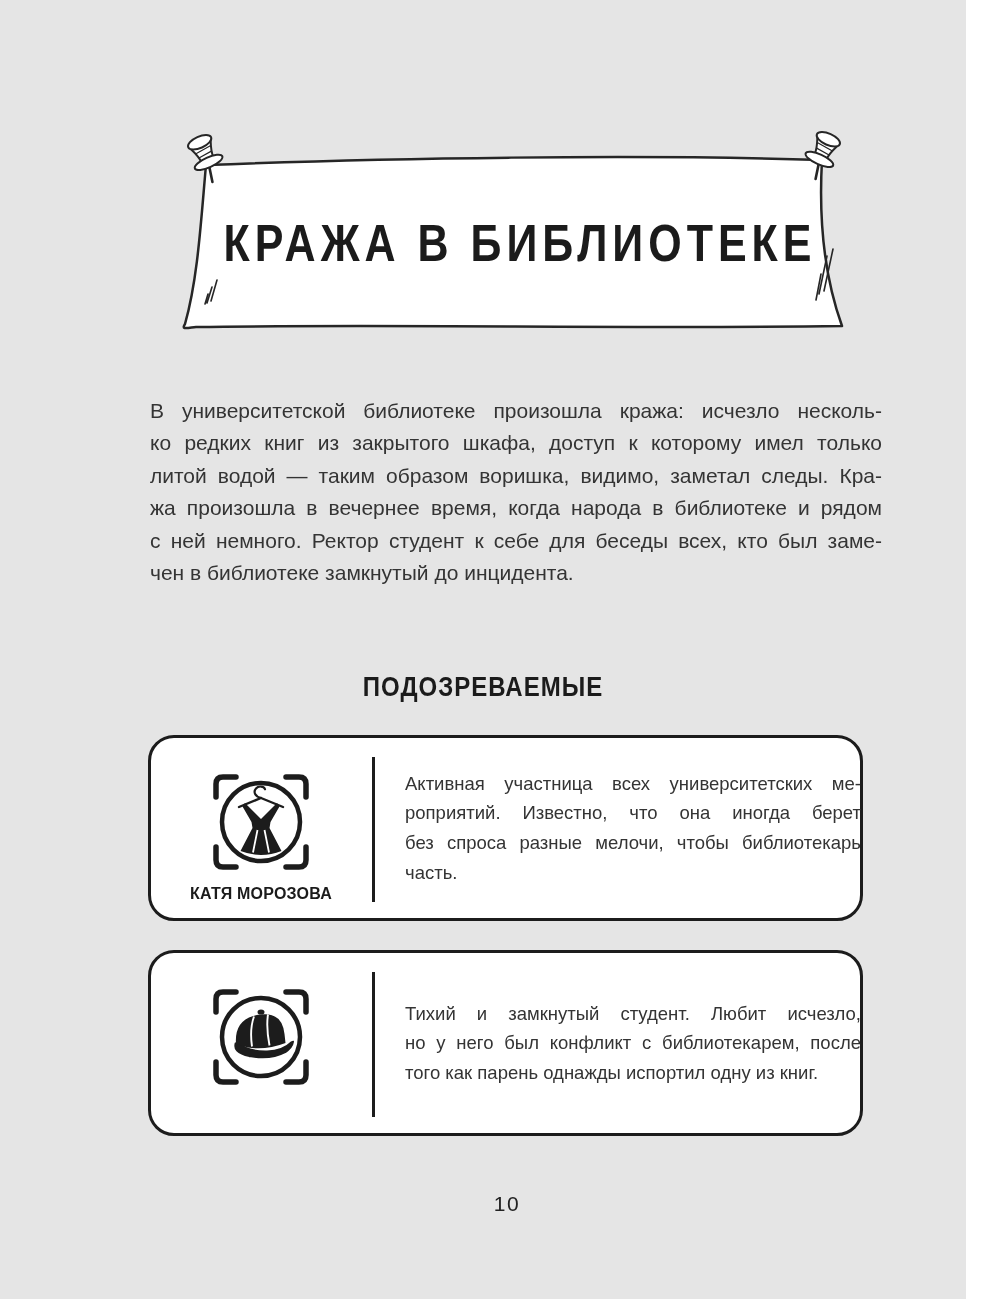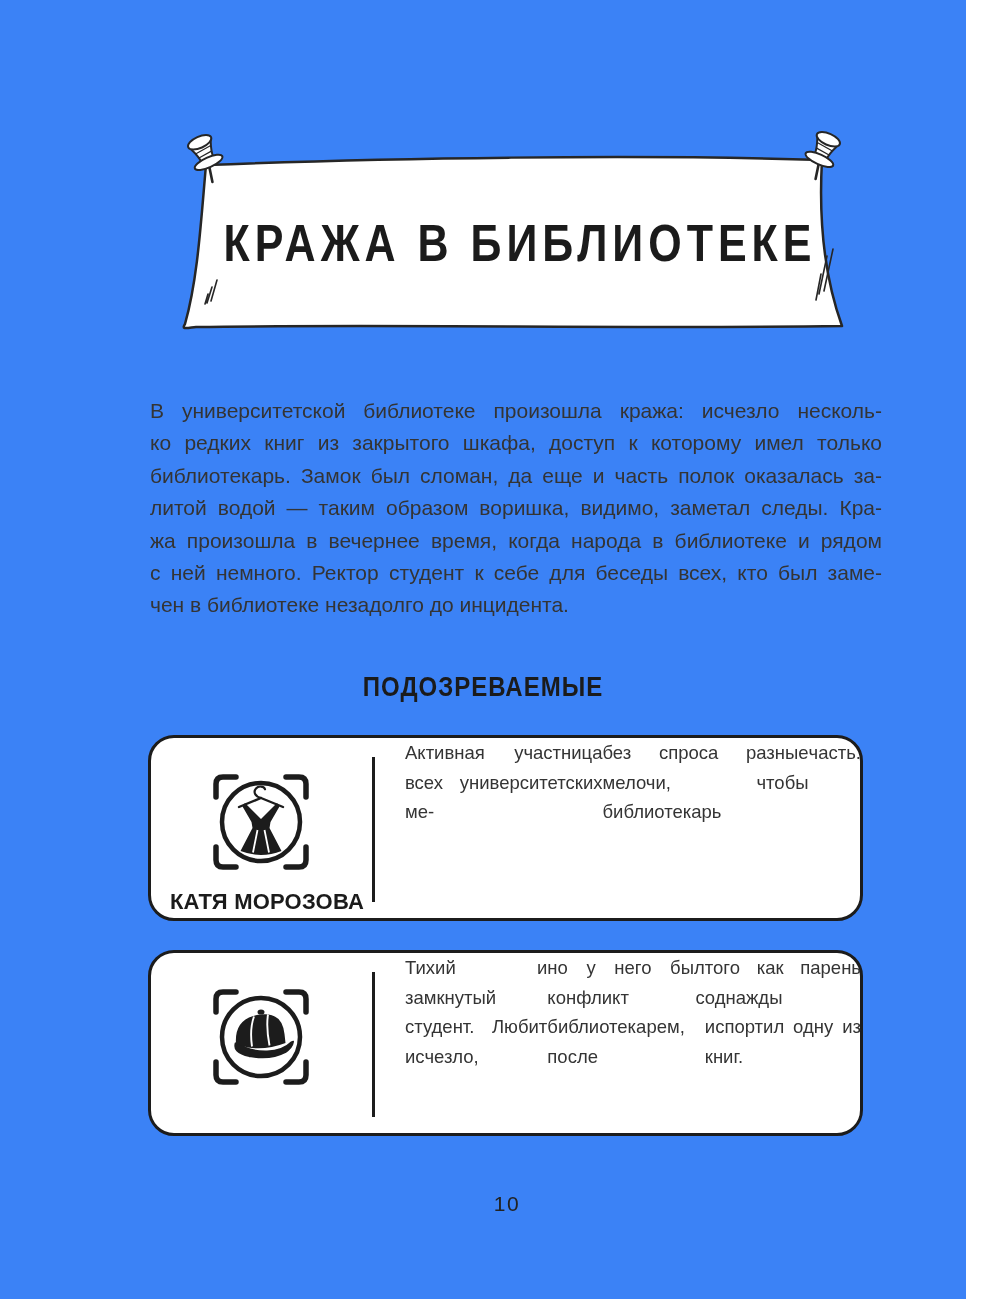--- a/index.html
+++ b/index.html
@@ -1,17 +1,17 @@
 <!DOCTYPE html>
 <html><head>
 <meta charset="utf-8">
 <style>
   html, body { margin:0; padding:0; background:#ffffff; }
   .page {
-    position:relative; width:966px; height:1299px; background:#3b82f6;
+    position:relative; width:966px; height:1299px; background:#e5e5e5;
     font-family:"Liberation Sans", sans-serif; color:#333; overflow:hidden;
   }
 
   
   .banner-wrap { position:absolute; left:170px; top:128px; width:700px; height:215px; }
   .banner-svg  { position:absolute; left:0; top:0; }
   .banner-title{
     position:absolute; left:0; right:0; top:90px; height:50px; line-height:50px;
     text-align:center; font-weight:700; font-size:43px; letter-spacing:5px;
     color:#1b1b1b; transform:scaleY(1.22); transform-origin:center;
@@ -36,31 +36,31 @@
   
   .card {
     position:absolute; left:148px; width:715px; height:186px;
     border:3px solid #1c1c1c; border-radius:26px; background:#fff;
     box-sizing:border-box;
   }
   .card-1 { top:735px; }
   .card-2 { top:950px; }
   .icon-box { position:absolute; left:60px; top:34px; width:100px; height:100px; }
   .card-name {
-    position:absolute; left:7px; width:206px; bottom:3px; text-align:right;
-    font-weight:700; font-size:22px; letter-spacing:0.2px; color:#1b1b1b;
+    position:absolute; left:7px; width:206px; bottom:15px; text-align:center;
+    font-weight:700; font-size:16px; letter-spacing:0.2px; color:#1b1b1b;
     white-space:nowrap;
   }
   .card-divider {
     position:absolute; left:221px; top:19px; width:3px; height:145px;
     background:#1c1c1c;
   }
   .card-desc {
     position:absolute; left:254px; top:0; width:456px; height:100%;
-    display:flex; flex-direction:row; justify-content:center;
+    display:flex; flex-direction:column; justify-content:center;
     font-size:18.5px; line-height:29.6px; color:#343434;
   }
 
   
   .page-number {
     position:absolute; left:0; width:100%; top:1192px; text-align:center;
     font-size:21px; letter-spacing:1.5px; color:#222; font-weight:500;margin-left:24px;
   }
 </style>
 </head>
@@ -94,25 +94,24 @@
         <ellipse cx="22" cy="29.5" rx="15" ry="5"></ellipse>
         <ellipse cx="22" cy="7.5" rx="12.5" ry="5.7"></ellipse>
       </g>
     </svg>
     <div class="banner-title">КРАЖА В БИБЛИОТЕКЕ</div>
   </div>
 
   <div class="intro">
       <div class="jline">В университетской библиотеке произошла кража: исчезло несколь-</div>
       <div class="jline">ко редких книг из закрытого шкафа, доступ к которому имел только</div>
-      <div class="jline">библиотекарь. Замок был сломан, да еще и часть полок оказалась за-</div>
       <div class="jline">литой водой — таким образом воришка, видимо, заметал следы. Кра-</div>
       <div class="jline">жа произошла в вечернее время, когда народа в библиотеке и рядом</div>
       <div class="jline">с ней немного. Ректор студент к себе для беседы всех, кто был заме-</div>
-      <div class="jline">чен в библиотеке незадолго до инцидента.</div>
+      <div class="jline">чен в библиотеке замкнутый до инцидента.</div>
     </div>
 
   <div class="suspects-heading">ПОДОЗРЕВАЕМЫЕ</div>
 
   <div class="card card-1">
     <div class="icon-box">
       <svg width="100" height="100" viewBox="0 0 100 100">
 
         <g fill="none" stroke="#1c1c1c" stroke-width="5.5" stroke-linecap="round">
           <path d="M5,25 L5,12 Q5,5 12,5 L25,5"></path>
@@ -129,20 +128,21 @@
         <path d="M34,31 L50,47 L66,31 L68.5,34.5 L59.5,50 L58.5,56 L70.5,79
                  Q50,87 29.5,79 L41.5,56 L40.5,50 L31.5,34.5 Z" fill="#1c1c1c"></path>
 
         <path d="M46.5,58 L42,80.5 M53.5,58 L58,80.5" fill="none" stroke="#ffffff" stroke-width="1.8"></path>
       </svg>
     </div>
     <div class="card-name">КАТЯ МОРОЗОВА</div>
     <div class="card-divider"></div>
     <div class="card-desc">
         <div class="jline">Активная участница всех университетских ме-</div>
+        <div class="jline">роприятий. Известно, что она иногда берет</div>
         <div class="jline">без спроса разные мелочи, чтобы библиотекарь</div>
         <div class="jline">часть.</div>
       </div>
   </div>
 
   <div class="card card-2">
     <div class="icon-box">
       <svg width="100" height="100" viewBox="0 0 100 100">
         <g fill="none" stroke="#1c1c1c" stroke-width="5.5" stroke-linecap="round">
           <path d="M5,25 L5,12 Q5,5 12,5 L25,5"></path>

